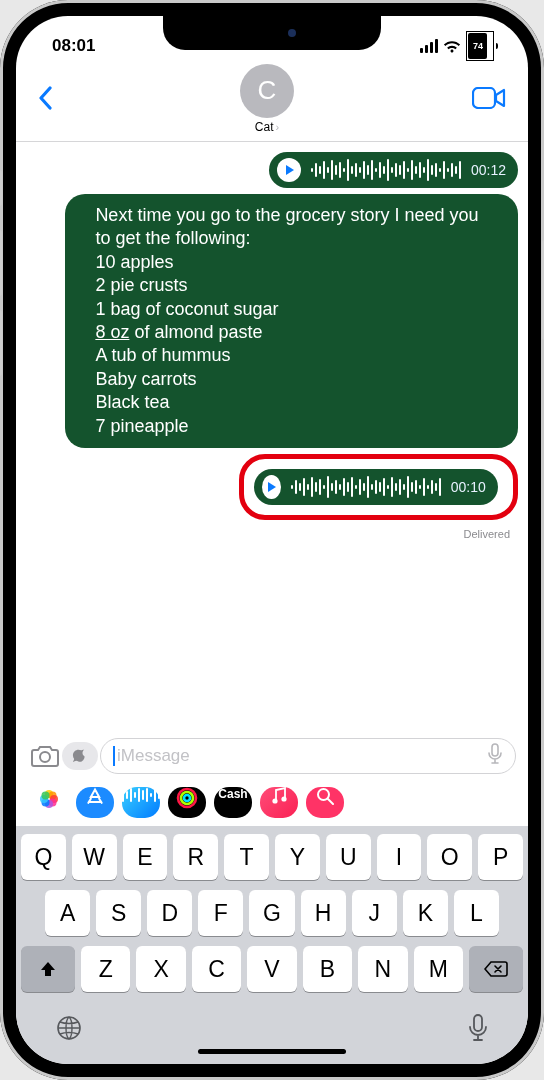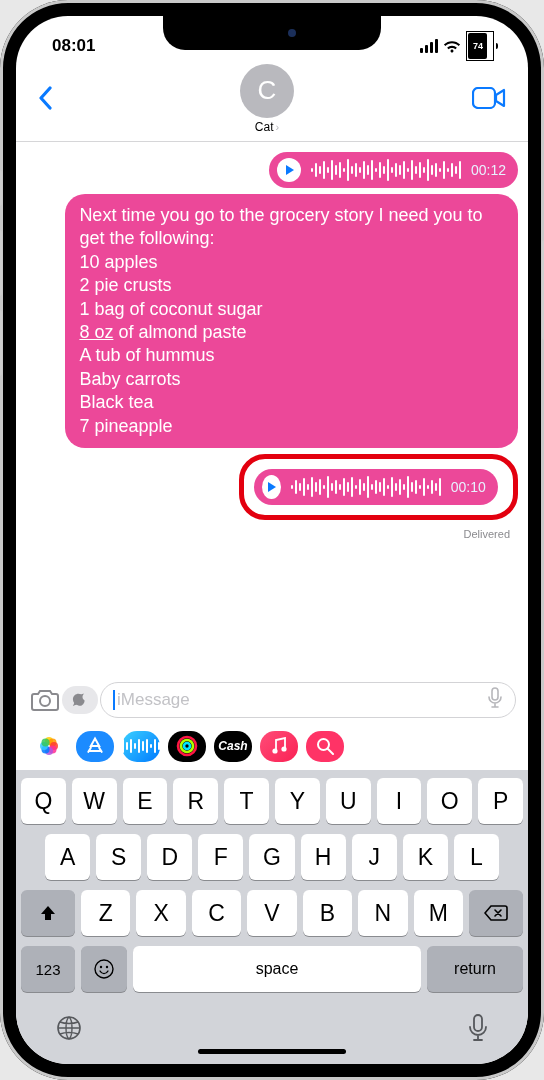--- a/index.html
+++ b/index.html
@@ -40,41 +40,41 @@
   padding: 0 22px 6px 14px; border-bottom:1px solid #d6d6d8;
 }
 .back-chevron { color:#0a7aff; width:32px; text-align:center; }
 .contact { display:flex; flex-direction:column; align-items:center; gap:2px; margin-top:-2px;}
 .avatar { width:54px; height:54px; border-radius:50%; background:#b9b9be; color:#fff; display:flex; align-items:center; justify-content:center; font-size:26px; font-weight:400; }
 .contact-name { font-size:12px; color:#000; display:flex; align-items:center; gap:2px;}
 .contact-name .chev { color:#b9b9be; font-size:11px;}
 .video-icon { color:#0a7aff; }
 
 .messages { flex:1; overflow:hidden; padding: 10px 10px 4px 10px; display:flex; flex-direction:column; align-items:flex-end; gap:6px; }
-.bubble { background:#ec4899; color:#fff; border-radius:20px; padding:8px 12px; max-width:92%; position:relative; }
+.bubble { background:#14532d; color:#fff; border-radius:20px; padding:8px 12px; max-width:92%; position:relative; }
 .bubble.voice { display:flex; align-items:center; gap:10px; padding:6px 12px 6px 8px; }
 .play-btn { width:24px; height:24px; border-radius:50%; background:#fff; display:flex; align-items:center; justify-content:center; }
 .play-tri { width:0; height:0; border-left:8px solid #0a7aff; border-top:5px solid transparent; border-bottom:5px solid transparent; margin-left:2px;}
 .waveform { display:flex; align-items:center; gap:2px; height:22px;}
 .waveform span { width:2px; background:#fff; border-radius:1px; }
 .duration { font-size:14px; color:#e8f2ff; }
-.bubble.text { font-size:18px; line-height:1.3; white-space:pre-line; padding:10px 14px;}
+.bubble.text { font-size:18px; line-height:1.3; white-space:pre-line; padding:10px 30px;}
 .bubble.text .un { text-decoration:underline; }
 .highlight-ring { border:5px solid #e3000f; border-radius:26px; padding:2px; }
 .delivered { font-size:11px; color:#8a8a8e; margin:2px 8px 0 0; }
 
 .input-row { display:flex; align-items:center; gap:2px; padding:6px 12px 8px 14px; }
 .input-row .ico { color:#8a8a8e; display:flex; align-items:center; justify-content:center;}
 .as-pill { width:36px; height:28px; border-radius:14px; background:#e7e7ea; display:flex; align-items:center; justify-content:center; color:#8a8a8e; font-size:18px;}
 .msg-field { flex:1; height:36px; border:1px solid #d3d3d6; border-radius:18px; display:flex; align-items:center; padding:0 12px; color:#c2c2c6; font-size:17px; position:relative;}
 .msg-field .cursor { width:2px; height:20px; background:#0a7aff; margin-right:2px;}
 .msg-field .mic { margin-left:auto; color:#b7b7bb;}
 
 .app-strip { height:44px; display:flex; align-items:center; gap:8px; padding:0 14px 4px 14px; background:#fff; }
-.app-ic { width:38px; height:31px; border-radius:15px; display:flex; align-items:center; justify-content:center; font-size:15px; color:#fff;font-style:italic;}
+.app-ic { width:38px; height:31px; border-radius:15px; display:flex; justify-content:center; font-size:15px; color:#fff;}
 .photos { background:#fff; }
 .appstore { background:#1c8bff; }
 .audio { background:linear-gradient(135deg,#3ad0ff,#007aff);}
 .fitness { background:#000;}
 .acash { background:#000; font-weight:600; font-size:12px; padding:0 2px;}
 .music { background:linear-gradient(135deg,#ff4c78,#fa2154);}
 .find { background:#ff3366;}
 
 .keyboard { background:#d2d4d9; padding:8px 5px 6px 5px; display:flex; flex-direction:column; gap:10px;}
 .krow { display:flex; gap:6px; justify-content:center;}
@@ -388,33 +388,20 @@
             <div class="key">N</div>
             <div class="key">M</div>
           </div>
         <div class="key fn">
           <svg width="24" height="18" viewBox="0 0 24 18">
               <path d="M7 2h14a2 2 0 0 1 2 2v10a2 2 0 0 1-2 2H7l-6-7 6-7z" fill="none" stroke="#000" stroke-width="1.6"></path>
               <path d="M11 6l6 6M17 6l-6 6" stroke="#000" stroke-width="1.6" stroke-linecap="round"></path>
             </svg>
         </div>
       </div>
-      <div class="krow">
-        <div class="key num">123</div>
-        <div class="key emoji">
-          <svg width="22" height="22" viewBox="0 0 22 22">
-              <circle cx="11" cy="11" r="9" fill="none" stroke="#000" stroke-width="1.4"></circle>
-              <circle cx="8" cy="9" r="1.2" fill="#000"></circle>
-              <circle cx="14" cy="9" r="1.2" fill="#000"></circle>
-              <path d="M7 13c1 1.8 2.5 2.6 4 2.6s3-.8 4-2.6" fill="none" stroke="#000" stroke-width="1.4" stroke-linecap="round"></path>
-            </svg>
-        </div>
-        <div class="key space">space</div>
-        <div class="key return">return</div>
-      </div>
       <div class="kfoot">
         <span class="g">
           <svg width="28" height="28" viewBox="0 0 28 28">
               <circle cx="14" cy="14" r="11" fill="none" stroke="#56585c" stroke-width="1.6"></circle>
               <path d="M3 14h22M14 3c4 3 4 19 0 22M14 3c-4 3-4 19 0 22M5 8c5 2 13 2 18 0M5 20c5-2 13-2 18 0" fill="none" stroke="#56585c" stroke-width="1.4"></path>
             </svg>
         </span>
         <span class="m">
           <svg width="22" height="30" viewBox="0 0 22 30">
               <rect x="7" y="2" width="8" height="16" rx="4" fill="none" stroke="#56585c" stroke-width="1.8"></rect>

